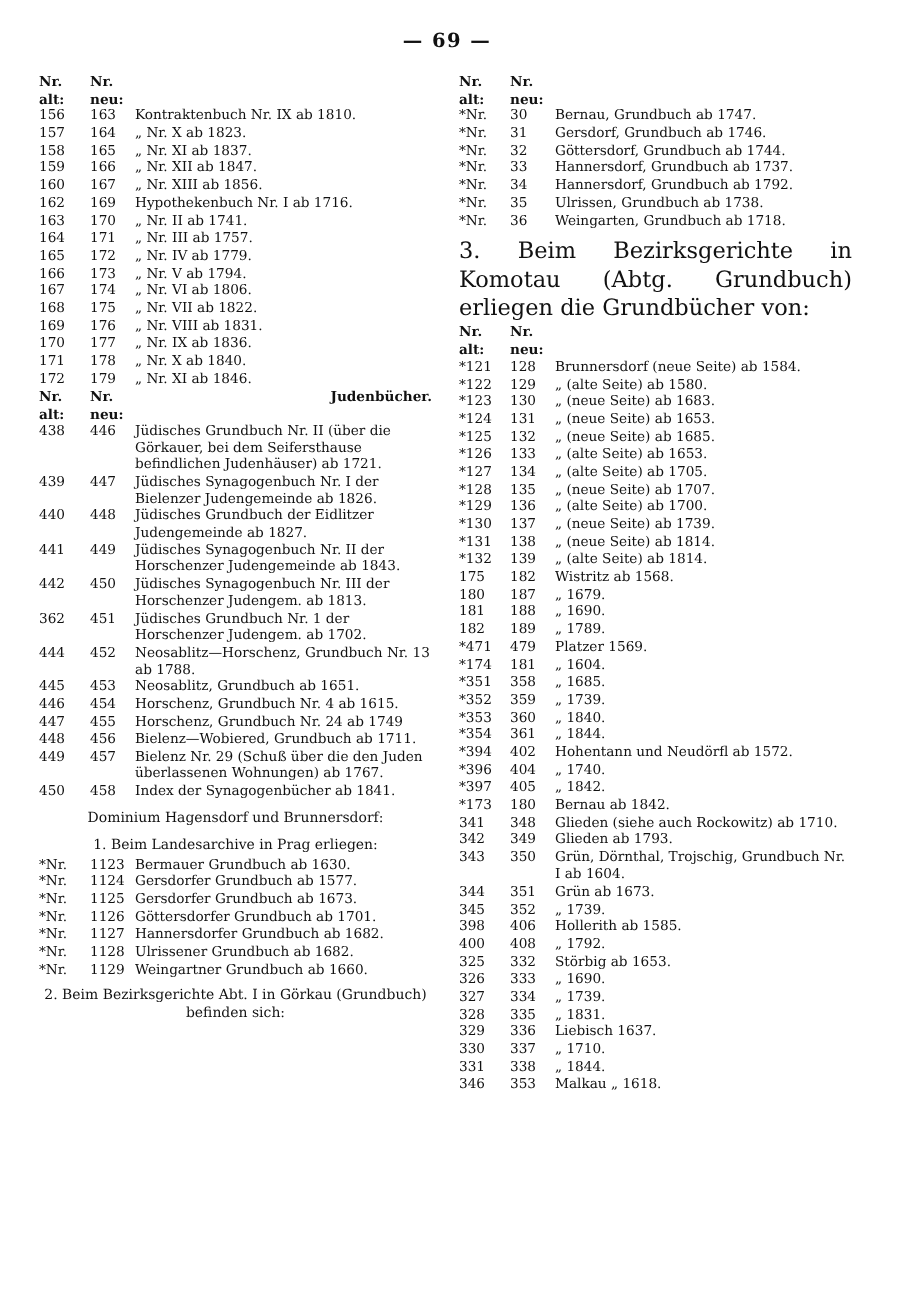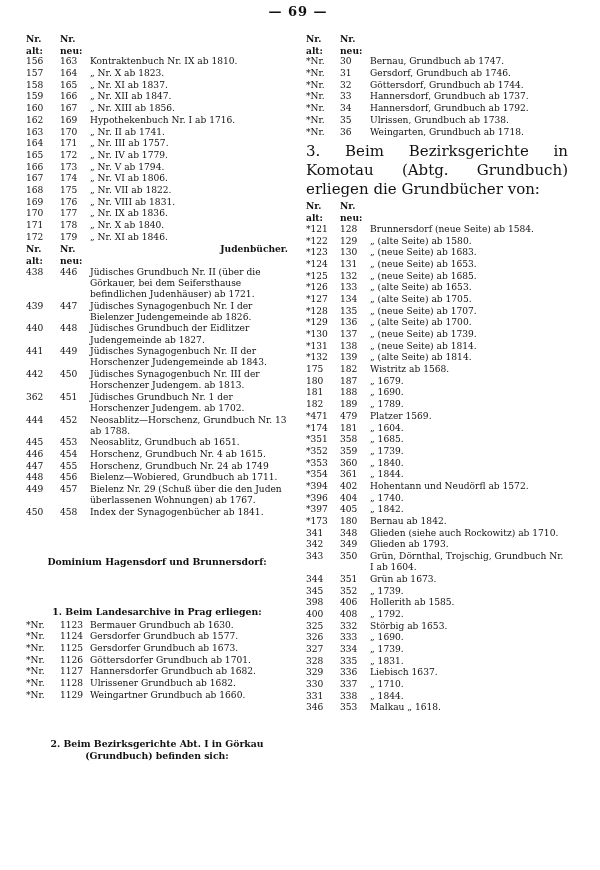--- a/index.html
+++ b/index.html
@@ -12,21 +12,21 @@
     background: #ffffff;
     font-family: "DejaVu Serif", serif;
     color: #111;
     overflow: hidden;
   }
   .page {
     position: relative;
     width: 596px;
     height: 870px;
     box-sizing: border-box;
-    padding: 4px 26px 10px 26px;
+    padding: 20px 26px 10px 26px;
   }
   .page-head {
     text-align: center;
     font-size: 13px;
     font-weight: bold;
     letter-spacing: 1px;
     margin-bottom: 14px;
     font-family: "DejaVu Serif", serif;
   }
   .columns {
@@ -57,24 +57,23 @@
     font-weight: bold;
     padding-top: 3px;
   }
   .hdr2 td {
     font-weight: bold;
     padding-bottom: 2px;
   }
   .ctr { text-align: right; }
   .center-head {
     text-align: center;
-    font-weight: bold;
+    font-weight: normal;
     padding: 5px 0 2px 0;
     font-size: 9.3px;
-    margin-top: 32px;
   }
   .para {
     text-align: justify;
     padding: 4px 0 2px 0;
     font-size: 15px;
     line-height: 1.25;
   }
   .idt { padding-left: 10px; }
 </style>
 </head>

